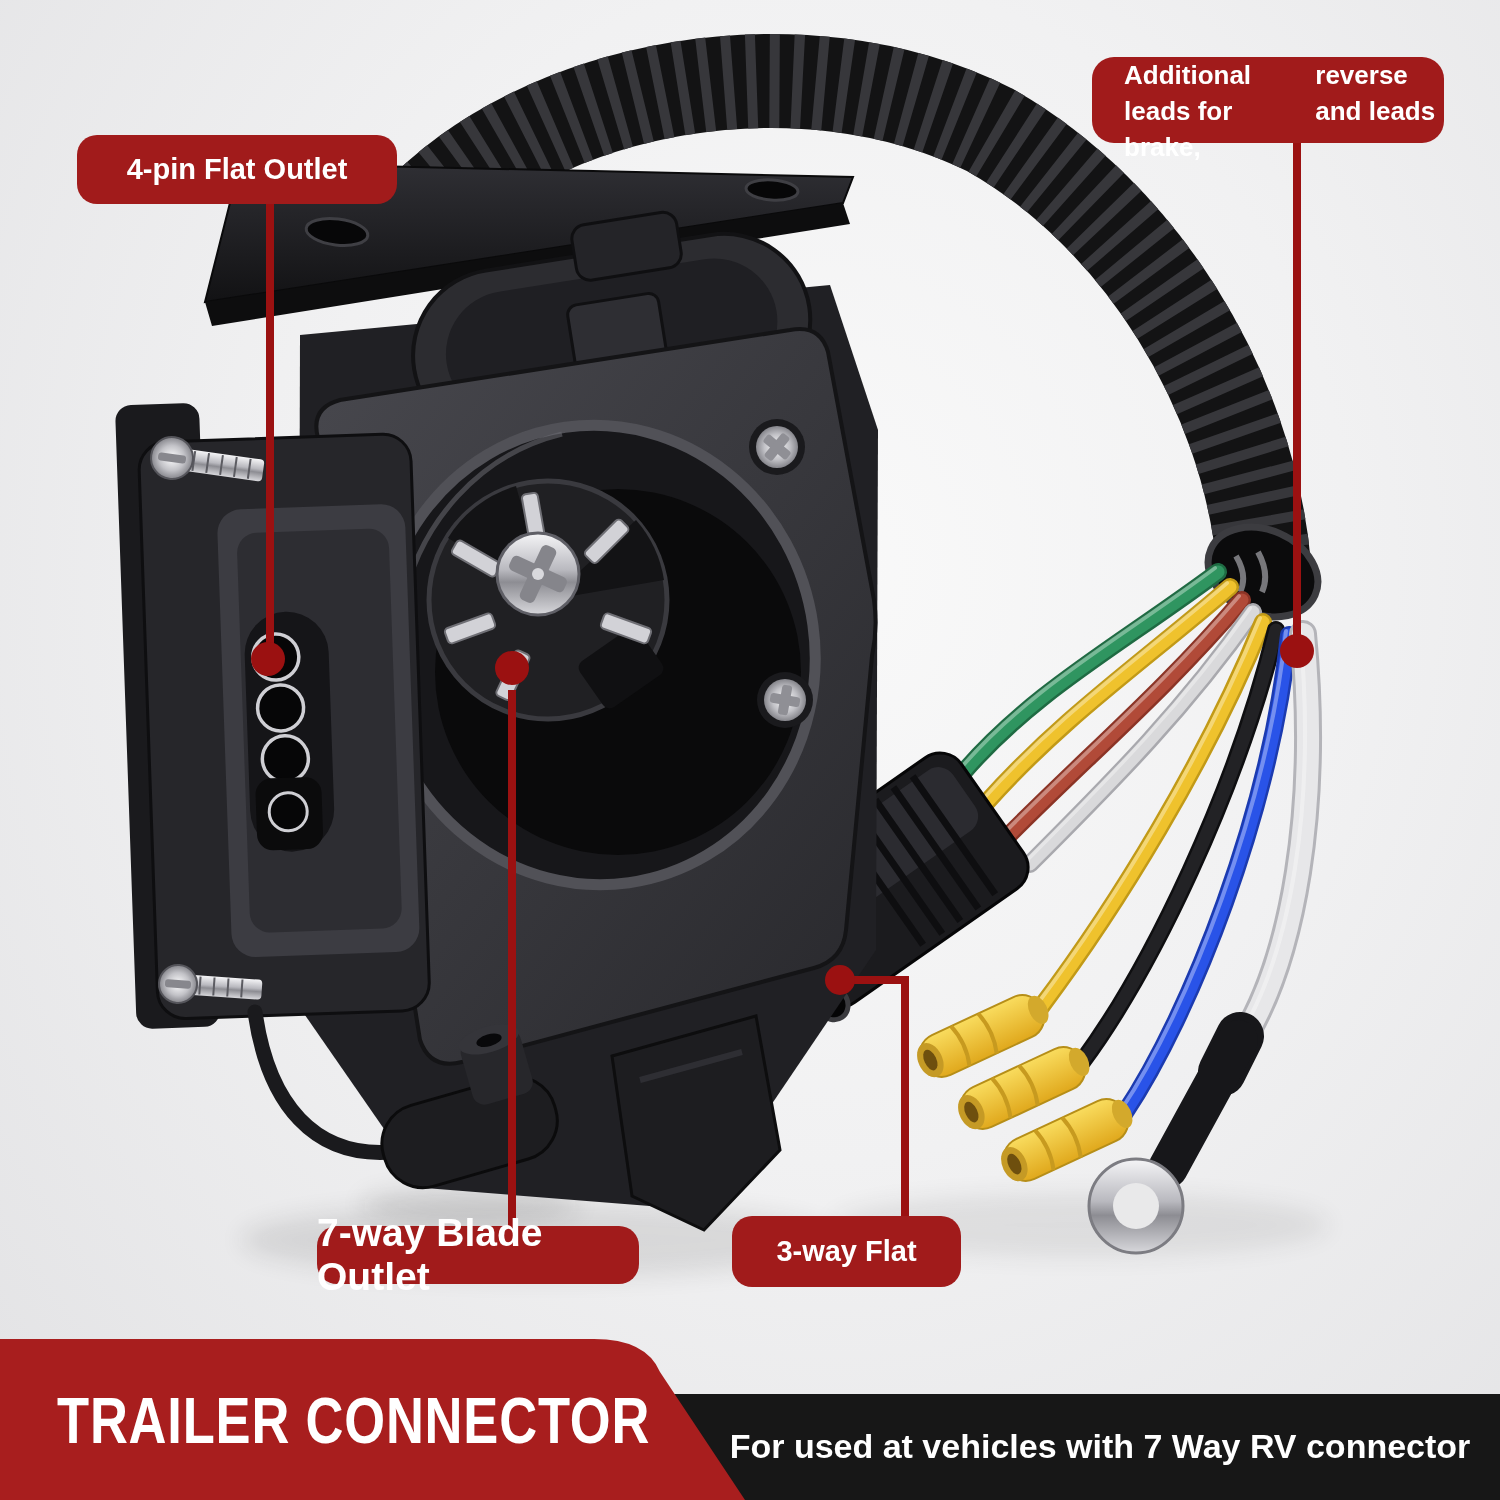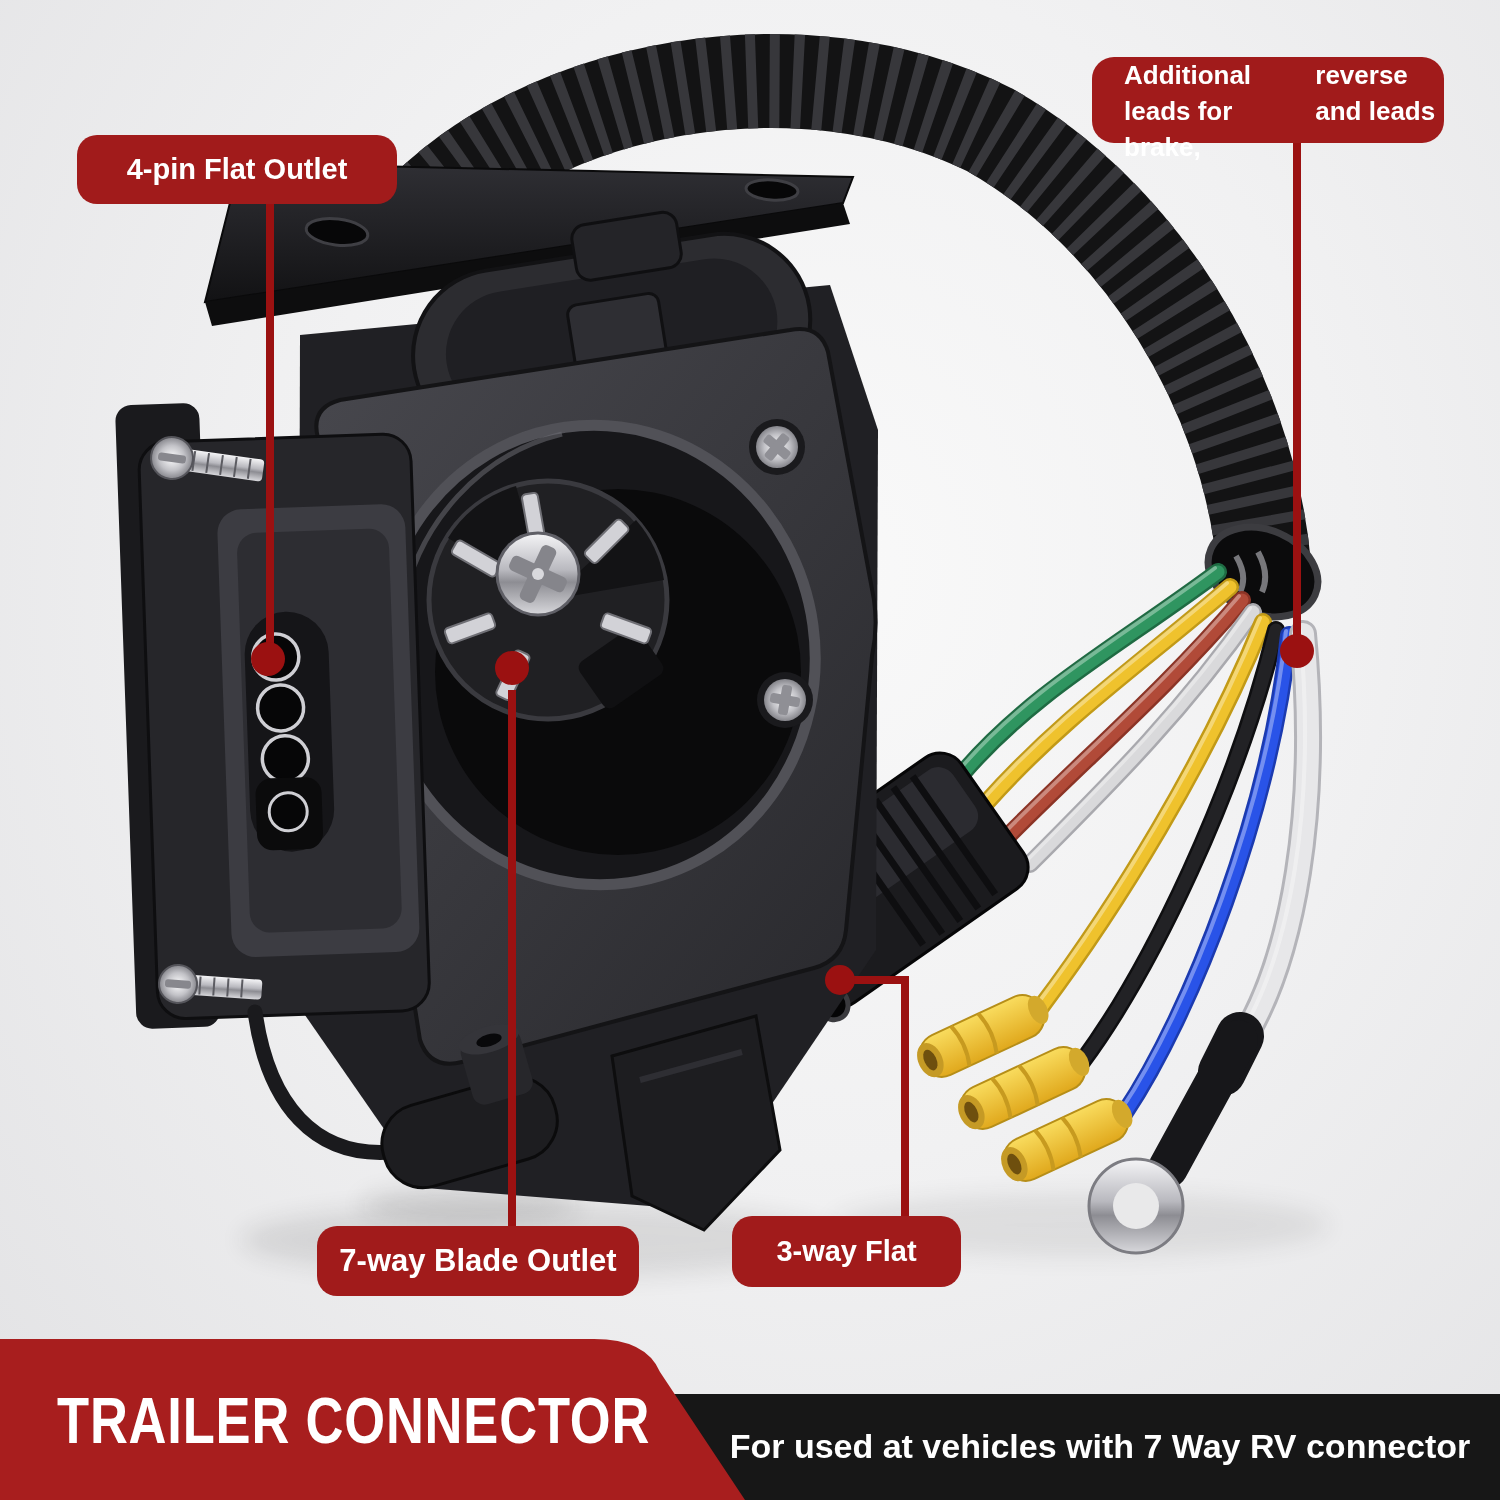--- a/index.html
+++ b/index.html
@@ -20,21 +20,21 @@
     border-radius:20px;
     display:flex;align-items:center;justify-content:center;
     font-weight:bold;
     box-sizing:border-box;
     z-index:5;
   }
   #c1{left:77px;top:99px;width:320px;height:69px;font-size:29px;margin-top:36px;}
   #c2{left:1092px;top:57px;width:352px;height:86px;font-size:26px;line-height:36px;
       border-radius:22px;flex-direction:row;align-items:flex-start;justify-content:center;
       padding-left:32px;}
-  #c3{left:317px;top:1226px;width:322px;height:70px;font-size:31px;}
+  #c3{left:317px;top:1226px;width:322px;height:58px;font-size:39px;}
   #c4{left:732px;top:1216px;width:229px;height:71px;font-size:29px;}
   .banner-title{
     position:absolute;left:57px;top:1384px;z-index:6;
     color:#ffffff;font-size:64px;font-weight:bold;letter-spacing:1px;
     transform:scaleX(.82);transform-origin:left center;white-space:nowrap;
   }
   .banner-sub{
     position:absolute;left:700px;top:1427px;width:800px;z-index:6;
     text-align:center;color:#ffffff;font-size:34px;font-weight:bold;
   }

